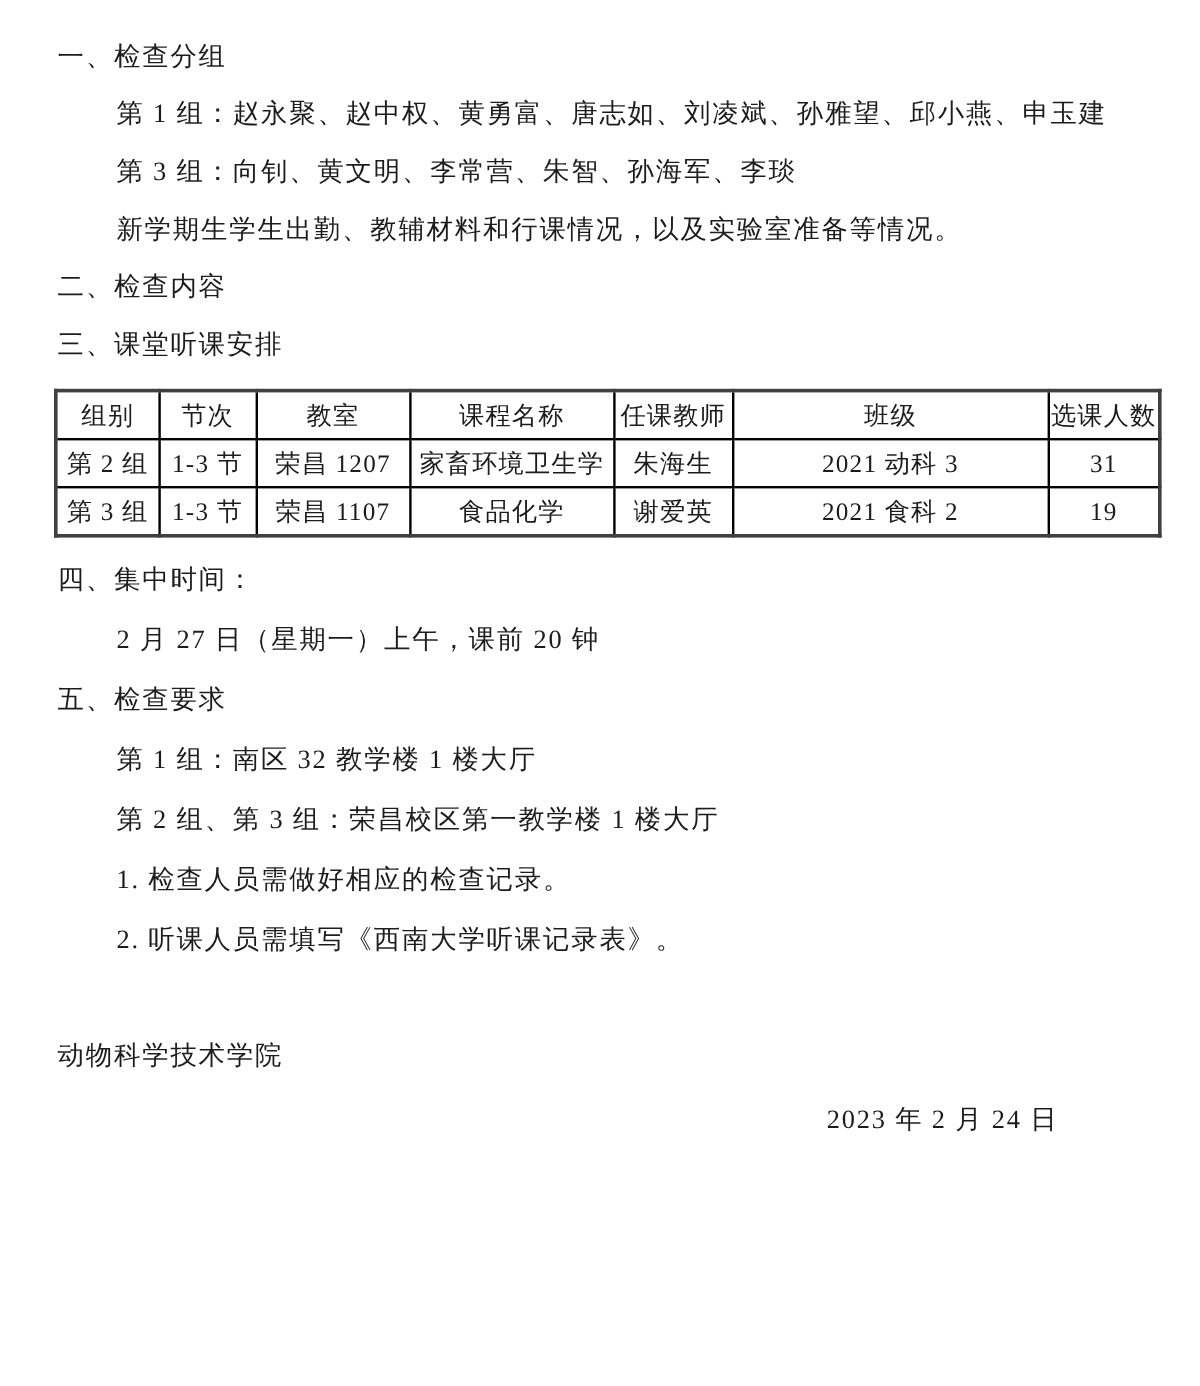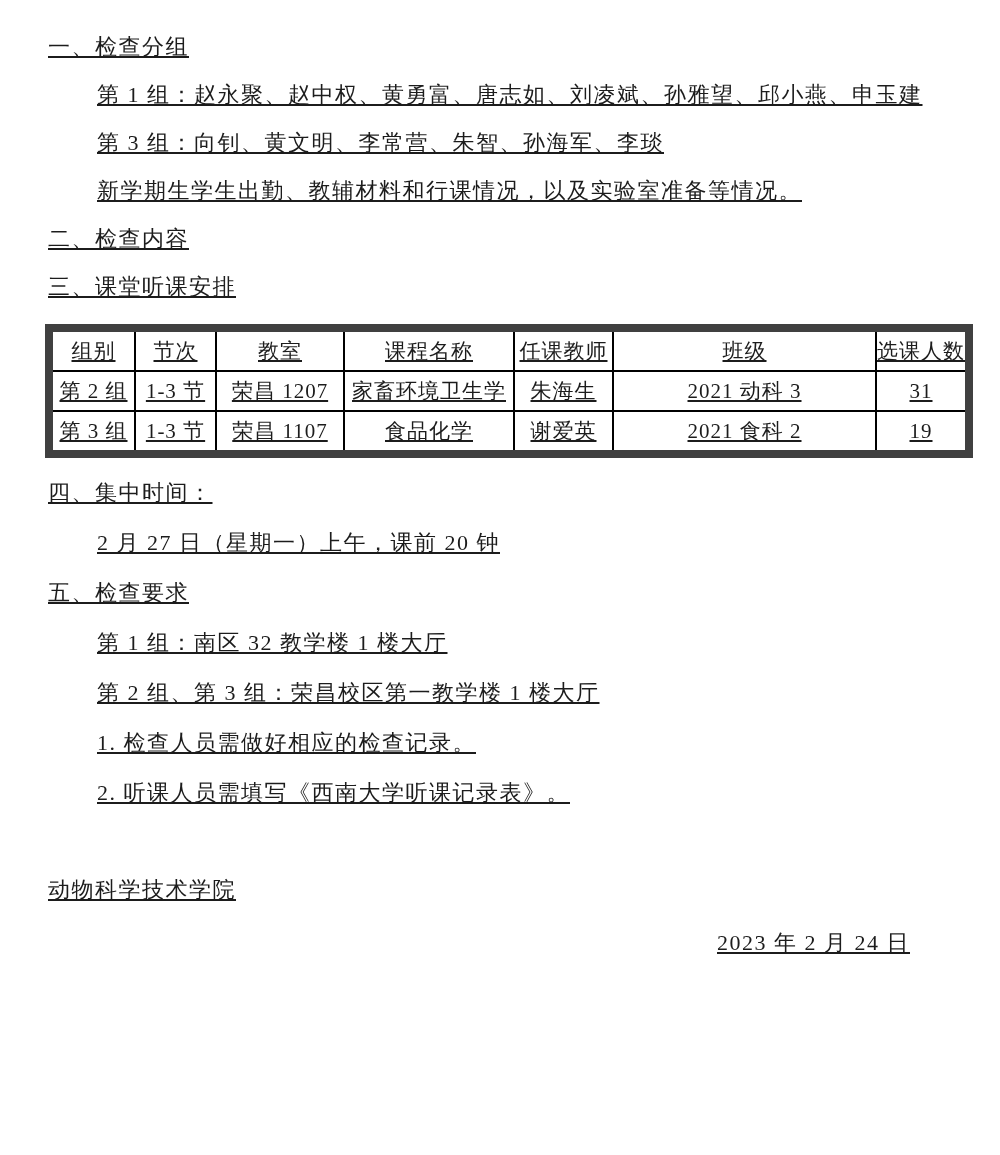--- a/index.html
+++ b/index.html
@@ -12,41 +12,40 @@
     height: 1155px;
     overflow: hidden;
     font-family: "Liberation Serif", "DejaVu Serif", serif;
     color: #1c1c1c;
   }
   .doc {
     box-sizing: border-box;
     width: 1000px;
     height: 1155px;
     padding: 36px 30px 0 48px;
-    text-decoration: underline;
   }
   .line {
     margin: 0 0 26px 0;
     font-size: 22px;
     line-height: 22px;
     letter-spacing: 1.5px;
     white-space: nowrap;
   }
   .sub {
     padding-left: 49px;
   }
   .lower {
     margin-bottom: 28px;
   }
   table.schedule {
     border-collapse: collapse;
     table-layout: fixed;
     width: 920px;
     margin: 10px 0 24px -3px;
-    border: 8px solid #404040;
+    border: 3px solid #404040;
   }
   table.schedule th,
   table.schedule td {
     border: 2px solid #000000;
     height: 38px;
     padding: 0;
     text-align: center;
     vertical-align: middle;
     font-weight: normal;
     font-size: 21px;
@@ -55,21 +54,21 @@
     overflow: hidden;
   }
   .sig {
     margin: 75px 100px 0 0;
     font-size: 22px;
     line-height: 22px;
     letter-spacing: 1.5px;
     text-align: left;
   }
   .date {
-    margin: 31px 60px 0 0;
+    margin: 31px 88px 0 0;
     font-size: 22px;
     line-height: 22px;
     letter-spacing: 1.5px;
     text-align: right;
   }
 </style>
 </head>
 <body>
 
 <div class="doc">

